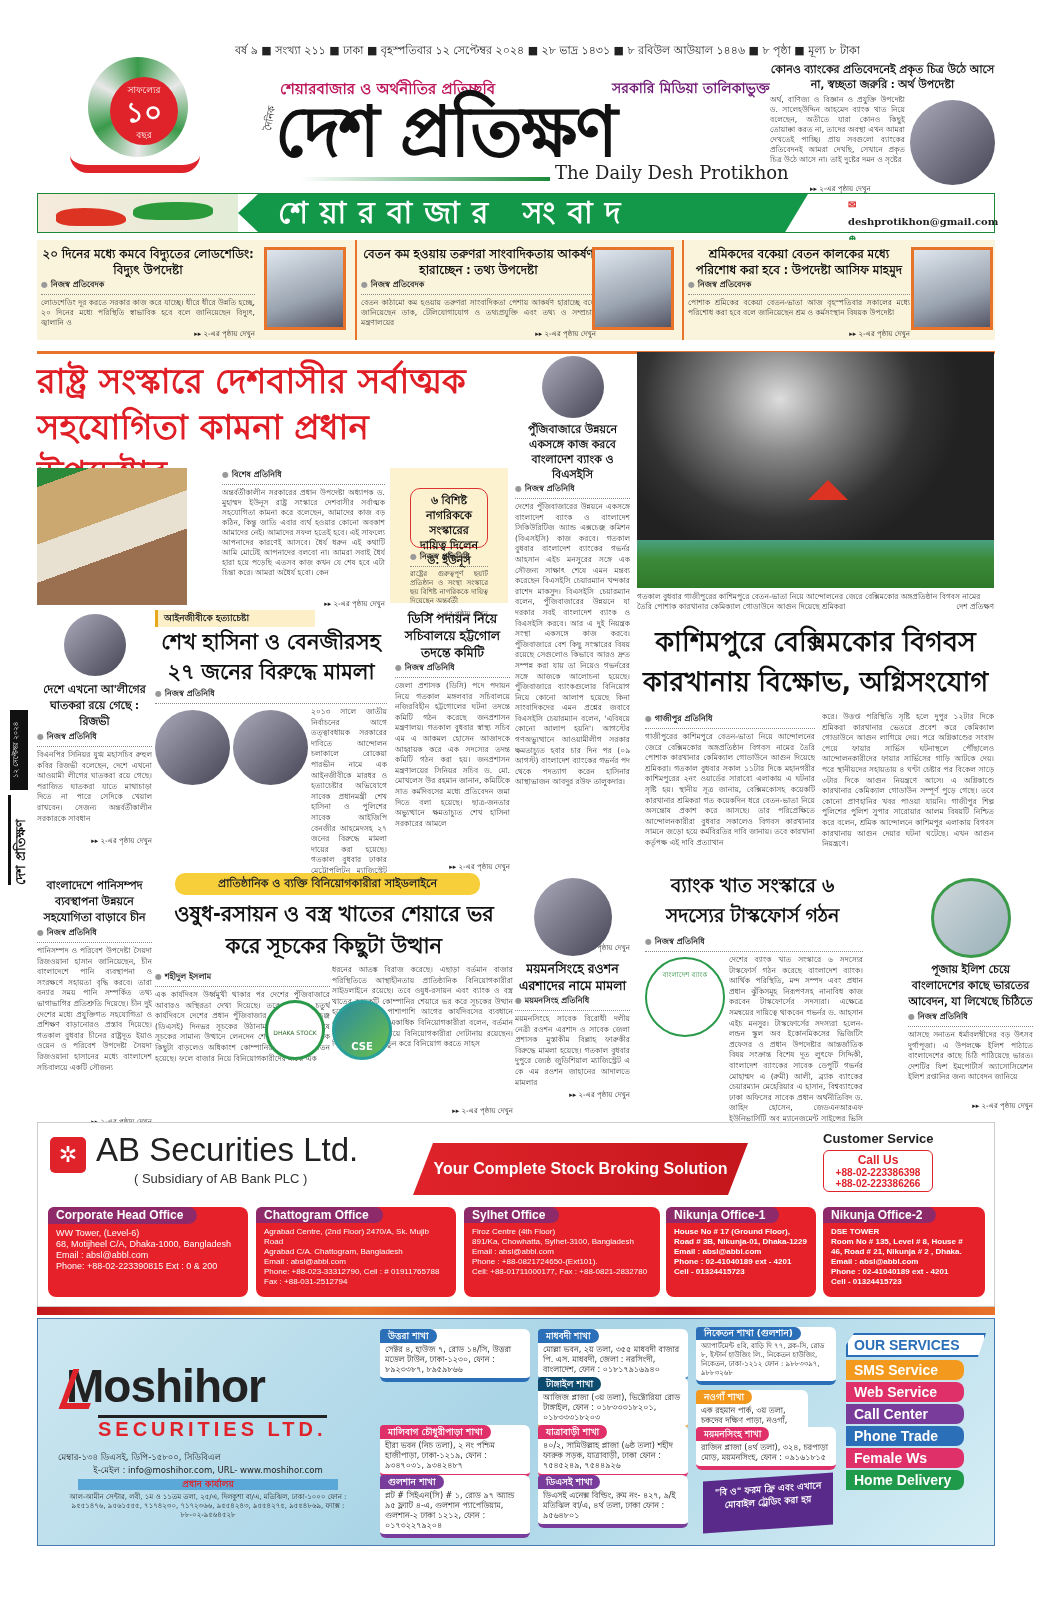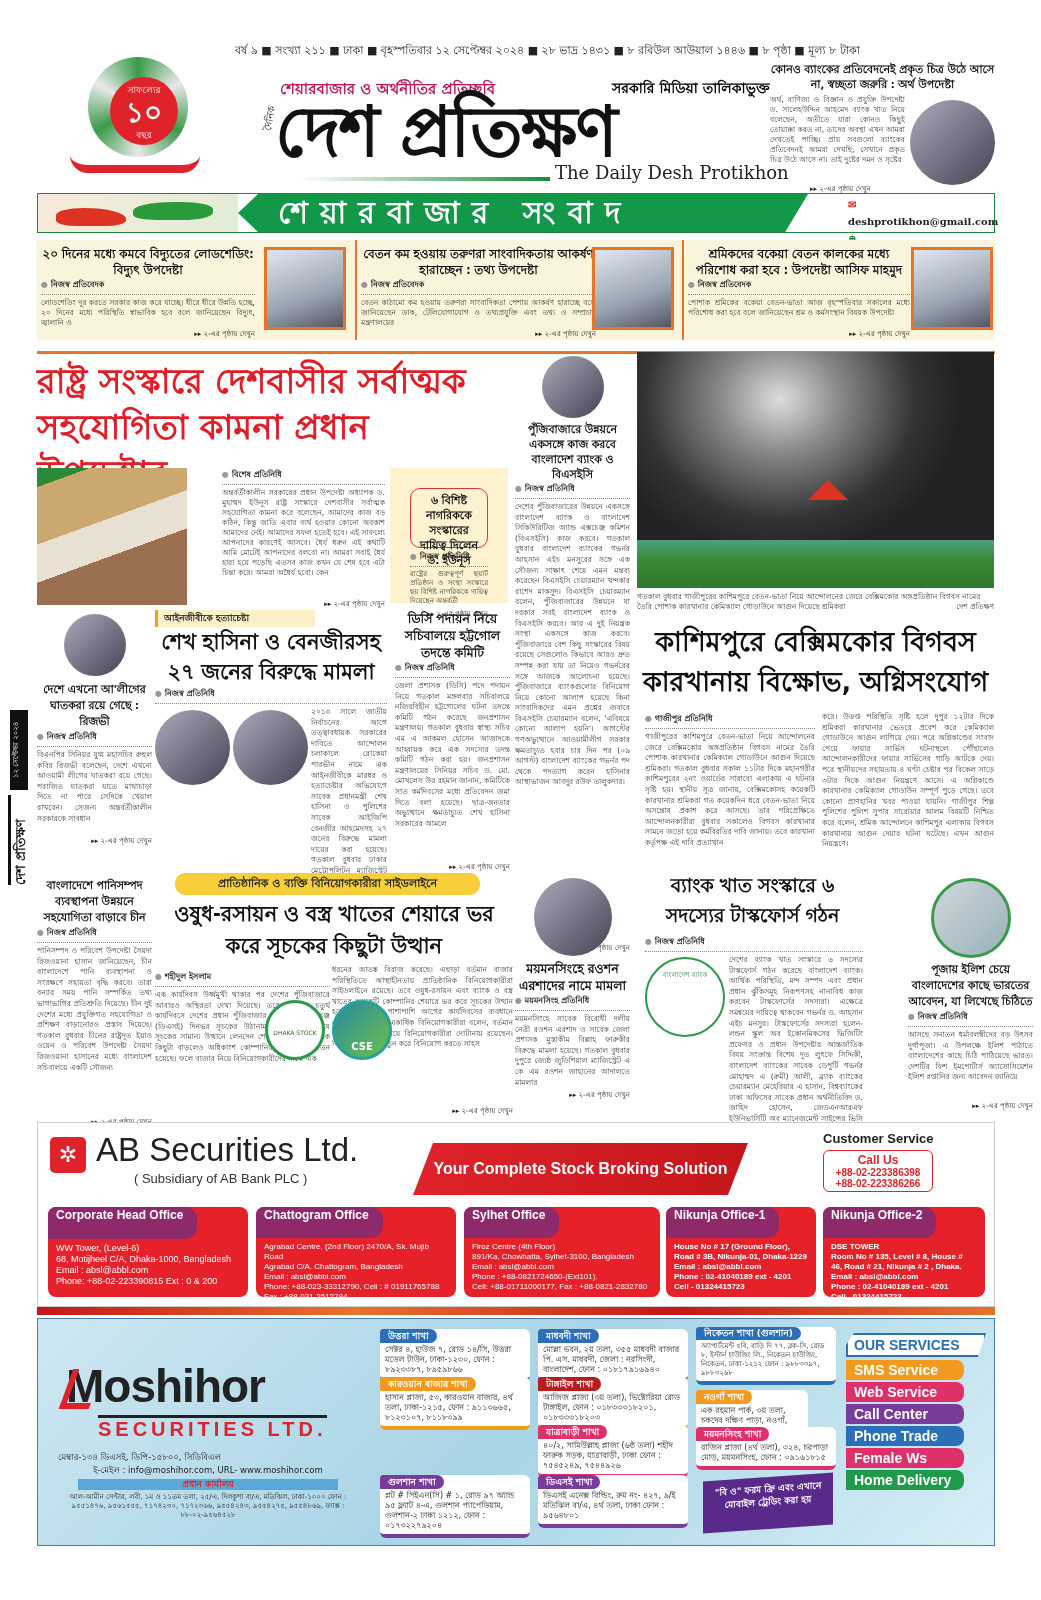--- a/index.html
+++ b/index.html
@@ -10,21 +10,21 @@
 .by::before{content:"● ";color:#999}
 .more{font-size:8px;color:#222;float:right}
 .more::before{content:"▸▸ "}
 .hr{border-top:1px dotted #888;margin:3px 0}
 .hl{font-family:"DejaVu Sans Condensed","DejaVu Sans",sans-serif;font-weight:bold;color:#111;text-align:center}
 .photo{background:linear-gradient(135deg,#aab 0%,#778 50%,#445 100%);border-radius:50%}
 .sq{background:linear-gradient(160deg,#dfe6ee,#9aa4b0 60%,#556)}
 
 .dateline{font-size:11px;color:#222;left:235px;top:42px;white-space:nowrap}
 .tagline{left:280px;top:77px;font-size:15px;font-weight:bold;color:#be185d}
-.govlabel{left:612px;top:77px;font-size:14px;font-weight:bold;color:#000000}
+.govlabel{left:612px;top:77px;font-size:14px;font-weight:bold;color:#701a75}
 .logo-main{left:275px;top:92px;font-size:70px;font-weight:900;color:#111;letter-spacing:-2px;line-height:80px}
 .logo-en{left:555px;top:162px;font-family:"DejaVu Serif",serif;font-size:18px;color:#222}
 .green-rule{left:300px;top:177px;width:250px;height:4px;background:linear-gradient(90deg,#fff,#1a8a3a)}
 .anniv{left:70px;top:55px;width:140px;height:130px}
 
 .banner{left:37px;top:193px;width:958px;height:40px;border:1px solid #1a8a3a}
 .banner-l{left:0;top:0;width:200px;height:38px;background:linear-gradient(90deg,#f6eadc,#e2ecd6)}
 .banner-g{left:200px;top:0;width:570px;height:38px;background:#13984a;clip-path:polygon(20px 0,100% 0,96% 100%,20px 100%,0 50%)}
 .banner-txt{left:240px;top:0;font-size:30px;font-weight:bold;color:#fff;letter-spacing:12px;line-height:38px}
 .contact{left:810px;top:2px;width:148px;font-size:10px;font-weight:bold;color:#222;font-family:"DejaVu Serif",serif;line-height:17px}
@@ -43,21 +43,21 @@
 .fire{left:637px;top:352px;width:357px;height:236px;background:radial-gradient(ellipse at 40% 20%,#ddd 0,#888 20%,#333 45%,#222 60%),#222}
 .fire-ground{left:637px;top:540px;width:357px;height:48px;background:linear-gradient(180deg,#4aa080 0,#3b8a3a 40%,#2f7a2a)}
 
 .ab{left:37px;top:1122px;width:958px;height:185px;border:1px solid #ccc;background:#fff}
 .ab-logo{left:12px;top:14px;width:36px;height:36px;background:#e0232b;border-radius:5px;color:#fff;font-size:22px;text-align:center;line-height:36px}
 .ab-name{left:58px;top:8px;font-size:33px;color:#222;font-family:"Liberation Sans",sans-serif}
 .ab-sub{left:96px;top:48px;font-size:13px;color:#333;font-family:"Liberation Sans",sans-serif}
 .ab-slogan{left:375px;top:20px;width:335px;height:52px;background:linear-gradient(90deg,#e0232b,#c4161c);clip-path:polygon(20px 0,100% 0,calc(100% - 20px) 100%,0 100%);color:#fff;font-weight:bold;font-size:16px;line-height:52px;text-align:center;font-family:"Liberation Sans",sans-serif}
 .cs{left:785px;top:8px;width:160px;font-family:"Liberation Sans",sans-serif}
 .office{position:absolute;top:84px;height:90px;background:#e7212a;border-radius:8px;color:#fff;font-family:"Liberation Sans",sans-serif;font-size:9px;line-height:11px;padding:0 8px 0 8px}
-.office-h{display:inline-block;background:#8e2a6a;color:#fff;font-weight:bold;font-size:12px;padding:3px 14px 18px 8px;margin-left:-8px;border-radius:8px 12px 12px 0;margin-bottom:4px}
+.office-h{display:inline-block;background:#8e2a6a;color:#fff;font-weight:bold;font-size:12px;padding:3px 14px 3px 8px;margin-left:-8px;border-radius:8px 12px 12px 0;margin-bottom:4px}
 .stripe{left:37px;top:1307px;width:958px;height:8px;background:linear-gradient(90deg,#c4161c,#e8732a,#c4161c,#e8732a)}
 .mo{left:37px;top:1318px;width:958px;height:228px;border:1px solid #4a7ab0;background:linear-gradient(135deg,#cde7f1,#a8d4e6 50%,#d7eef5)}
 .branch{position:absolute;background:#fff;border-radius:6px;font-size:8px;line-height:10px;padding:0 5px 3px 5px;border-bottom:4px solid}
 .branch-h{display:inline-block;color:#fff;font-weight:bold;font-size:9px;padding:2px 8px;margin-left:-5px;border-radius:4px 8px 8px 0;margin-bottom:2px}
 .svc{display:block;color:#fff;font-weight:bold;font-size:14px;font-family:"Liberation Sans",sans-serif;padding:2px 8px;margin-bottom:2px;border-radius:0 8px 8px 0;width:118px}
 </style>
 </head>
 <body>
 
 <div class="abs dateline">বর্ষ ৯ ■ সংখ্যা ২১১ ■ ঢাকা ■ বৃহস্পতিবার ১২ সেপ্টেম্বর ২০২৪ ■ ২৮ ভাদ্র ১৪৩১ ■ ৮ রবিউল আউয়াল ১৪৪৬ ■ ৮ পৃষ্ঠা ■ মূল্য ৮ টাকা</div>
@@ -308,25 +308,25 @@
 <div class="abs mo">
   <div class="abs" style="left:28px;top:40px;font-size:46px;font-weight:900;color:#222;font-family:'Liberation Sans',sans-serif;letter-spacing:-1px">Moshihor</div>
   <div class="abs" style="left:28px;top:50px;width:30px;height:40px;border-left:6px solid #e0232b;border-bottom:6px solid #e0232b;transform:skewX(-20deg)"></div>
   <div class="abs" style="left:60px;top:96px;font-size:20px;font-weight:bold;color:#e0232b;letter-spacing:4px;font-family:'Liberation Sans',sans-serif;border-top:3px solid #222">SECURITIES LTD.</div>
   <div class="abs" style="left:20px;top:132px;width:300px;font-size:8.5px;text-align:left;color:#222">মেম্বার-১৩৪ ডিএসই, ডিপি-১৫৮০০, সিডিবিএল</div>
   <div class="abs" style="left:20px;top:145px;width:300px;font-size:8.5px;text-align:center;color:#222">ই-মেইল : info@moshihor.com, URL- www.moshihor.com</div>
   <div class="abs" style="left:40px;top:160px;width:260px;height:11px;background:#5aa8d8;text-align:center;font-size:9px;font-weight:bold;color:#e0232b;line-height:11px">প্রধান কার্যালয়</div>
   <div class="abs" style="left:20px;top:174px;width:300px;font-size:7px;line-height:9px;text-align:center;color:#222">আল-আমীন সেন্টার, লবী, ১ম ও ১১তম তলা, ২৫/এ, দিলকুশা বা/এ, মতিঝিল, ঢাকা-১০০০ ফোন : ৯৫৫১৪৭৬, ৯৫৬১৫৫৫, ৭১৭৪২৩০, ৭১৭২৩৬৬, ৯৫৫৪২৪৩, ৯৫৫৪২৭৫, ৯৫৫৪৮৬৯, ফ্যাক্স : ৮৮-০২-৯৫৬৪৫২৮</div>
 
   <div class="branch" style="left:342px;top:10px;width:150px;border-color:#2a6fb8"><div class="branch-h" style="background:#2a6fb8">উত্তরা শাখা</div><div>সেক্টর ৪, হাউজ ৭, রোড ১৪/সি, উত্তরা মডেল টাউন, ঢাকা-১২৩০, ফোন : ৮৯২৩৩৮৭, ৮৯৫৯৮৬৬</div></div>
-  <div class="branch" style="left:342px;top:58px;width:150px;border-color:#f39a1e"><div class="branch-h" style="background:#f39a1e">কারওয়ান বাজার শাখা</div><div>হাসান প্লাজা, ৫৩, কারওয়ান বাজার, ৪র্থ তলা, ঢাকা-১২১৫, ফোন : ৯১১৩৬৬৫, ৮১২৩১০৭, ৮১১৮৩৯৯</div></div>
+  <div class="branch" style="left:342px;top:106px;width:150px;border-color:#e0306a"><div class="branch-h" style="background:#e0306a">মালিবাগ চৌধুরীপাড়া শাখা</div><div>হীরা ভবন (নিচ তলা), ২ নং পশ্চিম হাজীপাড়া, ঢাকা-১২১৯, ফোন : ৯৩৪৭০৩১, ৯৩৪২৪৮৭</div></div>
   <div class="branch" style="left:342px;top:156px;width:150px;border-color:#7a3c9a"><div class="branch-h" style="background:#7a3c9a">গুলশান শাখা</div><div>প্লট # সিইএন(সি) # ১, রোড ৯৭ অ্যান্ড ৯৫ ফ্ল্যাট ৪-এ, গুলশান প্যাপেডিয়াম, গুলশান-২ ঢাকা ১২১২, ফোন : ০১৭৩২২৭৯২০৪</div></div>
 
   <div class="branch" style="left:500px;top:10px;width:150px;border-color:#2a6fb8"><div class="branch-h" style="background:#2a6fb8">মাধবদী শাখা</div><div>মোল্লা ভবন, ২য় তলা, ৩৫৫ মাধবদী বাজার পি. এস. মাধবদী, জেলা : নরসিংদী, বাংলাদেশ, ফোন : ০১৮১৭৯১৬৯৪০</div></div>
-  <div class="branch" style="left:500px;top:58px;width:150px;border-color:#f39a1e"><div class="branch-h" style="background:#b91c1c">টাঙ্গাইল শাখা</div><div>আজিজ প্লাজা (৩য় তলা), ভিক্টোরিয়া রোড টাঙ্গাইল, ফোন : ০১৮৩৩৩১৮২০১, ০১৮৩৩৩১৮২০৩</div></div>
+  <div class="branch" style="left:500px;top:58px;width:150px;border-color:#f39a1e"><div class="branch-h" style="background:#0c4a6e">টাঙ্গাইল শাখা</div><div>আজিজ প্লাজা (৩য় তলা), ভিক্টোরিয়া রোড টাঙ্গাইল, ফোন : ০১৮৩৩৩১৮২০১, ০১৮৩৩৩১৮২০৩</div></div>
   <div class="branch" style="left:500px;top:106px;width:150px;border-color:#e0306a"><div class="branch-h" style="background:#e0306a">যাত্রাবাড়ী শাখা</div><div>৪০/২, সামিউল্লাহ প্লাজা (৬ষ্ঠ তলা) শহীদ ফারুক সড়ক, যাত্রাবাড়ী, ঢাকা ফোন : ৭৫৪৫২৪৯, ৭৫৪৪৯২৬</div></div>
   <div class="branch" style="left:500px;top:156px;width:150px;border-color:#7a3c9a"><div class="branch-h" style="background:#7a3c9a">ডিএসই শাখা</div><div>ডিএসই এনেক্স বিল্ডিং, রুম নং- ৪২৭, ৯/ই মতিঝিল বা/এ, ৪র্থ তলা, ঢাকা ফোন : ৯৫৬৪৮০১</div></div>
 
   <div class="branch" style="left:658px;top:8px;width:140px;border-color:#2a6fb8;font-size:7px;line-height:9px"><div class="branch-h" style="background:#2a6fb8">নিকেতন শাখা (গুলশান)</div><div>অ্যাপার্টমেন্ট ৫বি, বাড়ি দি ৭৭, ব্লক-সি, রোড ৮, ইস্টার্ন হাউজিং লি., নিকেতন হাউজিং, নিকেতন, ঢাকা-১২১২ ফোন : ৯৮৮৩৩৯৭, ৯৮৮৩২৬৮</div></div>
   <div class="branch" style="left:658px;top:71px;width:112px;border-color:#f39a1e"><div class="branch-h" style="background:#f39a1e">নওগাঁ শাখা</div><div>এক রহমান পার্ক, ৩য় তলা, চকদেব দক্ষিণ পাড়া, নওগাঁ, ফোন : ০৭৪১৬১৯৫</div></div>
   <div class="branch" style="left:658px;top:108px;width:140px;border-color:#e0306a"><div class="branch-h" style="background:#e0306a">ময়মনসিংহ শাখা</div><div>রাজিন প্লাজা (৪র্থ তলা), ৩২৪, চরপাড়া মোড়, ময়মনসিংহ, ফোন : ০৯১৬১৮১৫</div></div>
   <div class="abs" style="left:665px;top:158px;width:130px;height:52px;background:#5a2a8a;color:#fff;font-size:9px;font-weight:bold;text-align:center;padding:6px 8px;line-height:13px;transform:skewY(-4deg)">"বি ও" ফরম ফ্রি এবং এখানে মোবাইল ট্রেডিং করা হয়</div>
 
   <div class="abs" style="left:808px;top:14px;width:140px">
     <div style="background:#fff;color:#2a6fb8;font-weight:bold;font-size:14px;font-family:'Liberation Sans',sans-serif;padding:2px 6px;margin-bottom:3px;border:2px solid #2a6fb8;clip-path:polygon(8px 0,100% 0,calc(100% - 8px) 100%,0 100%,0 50%)">OUR SERVICES</div>

